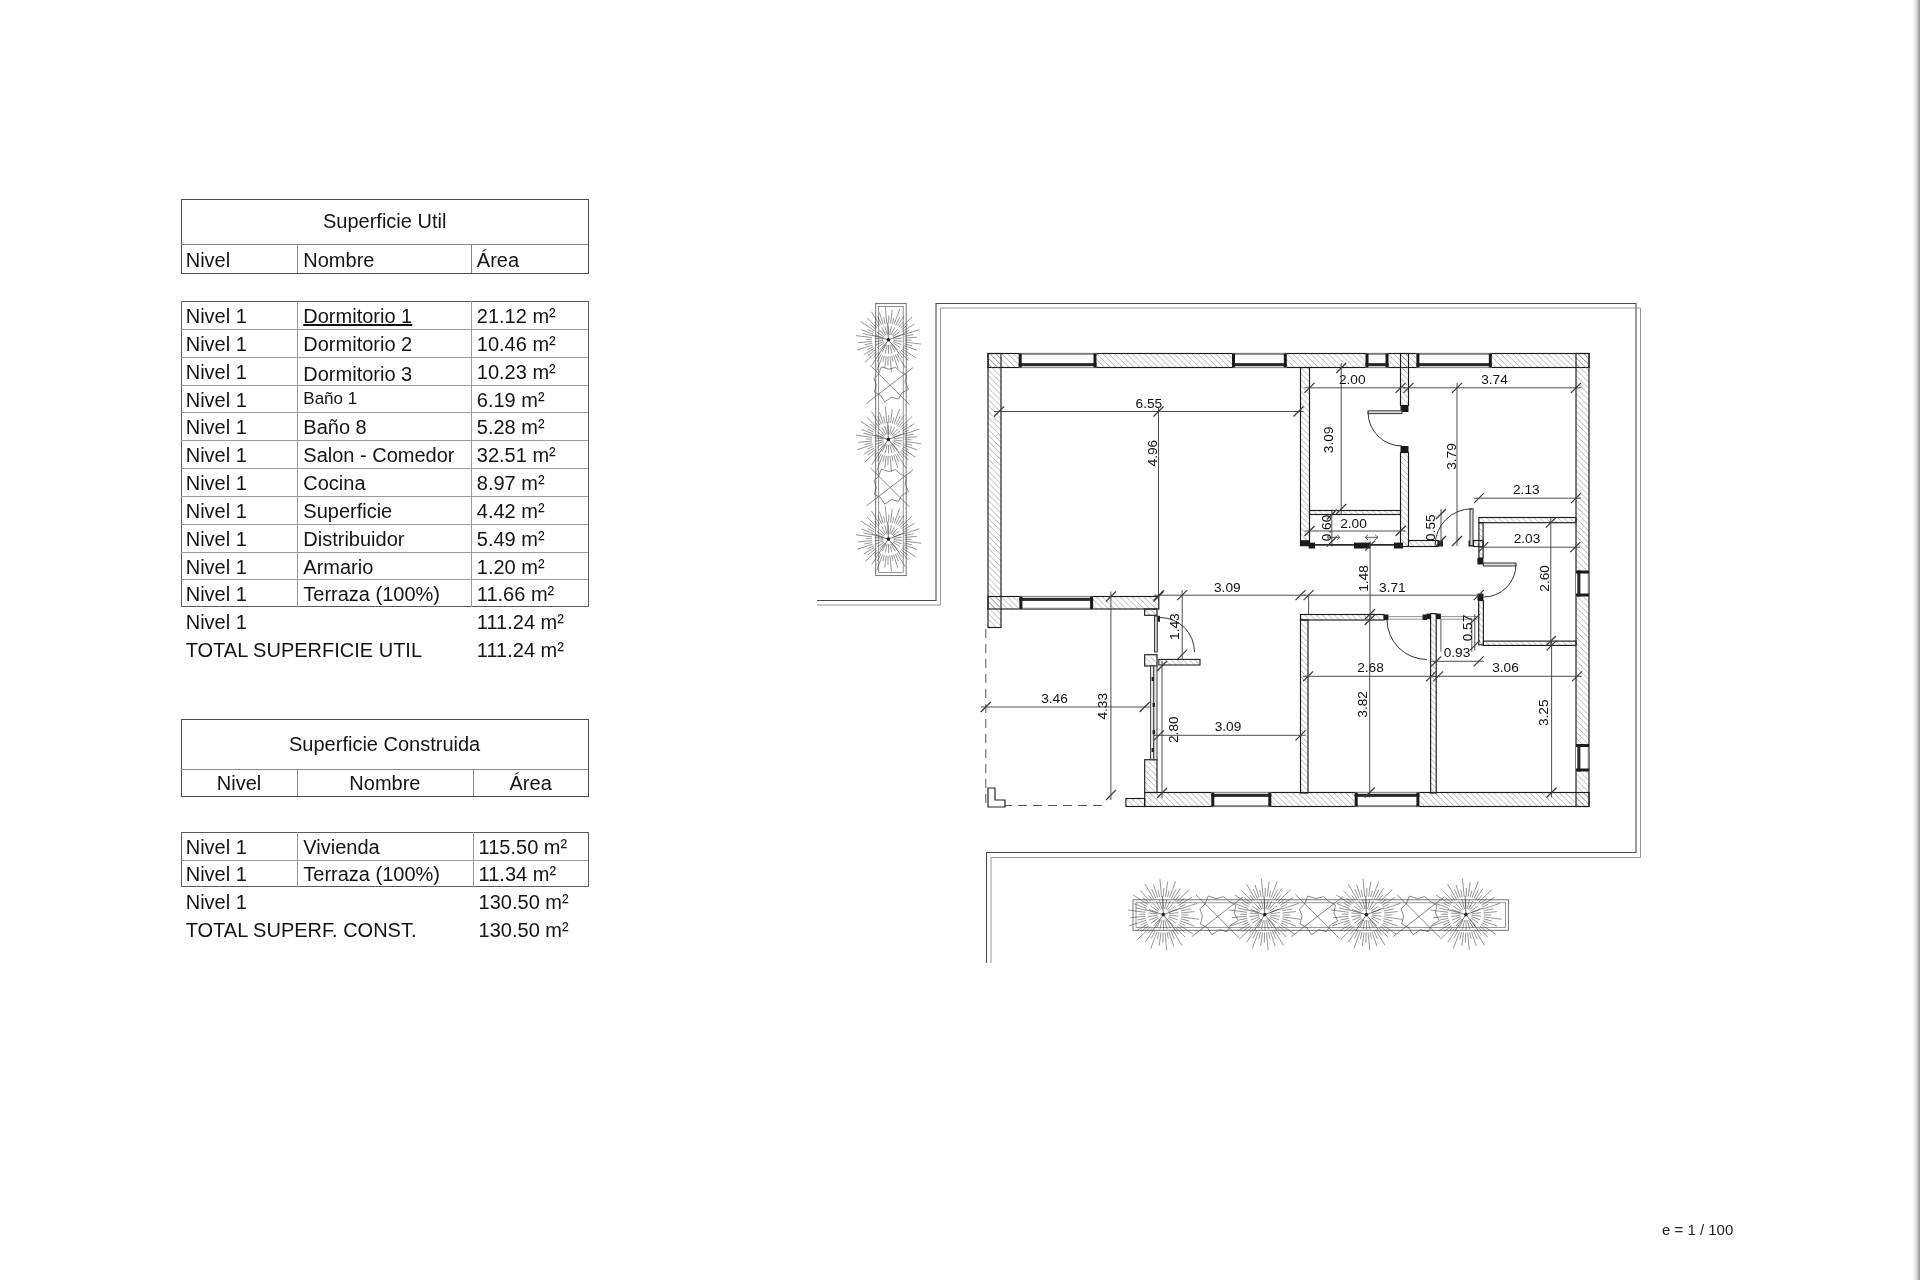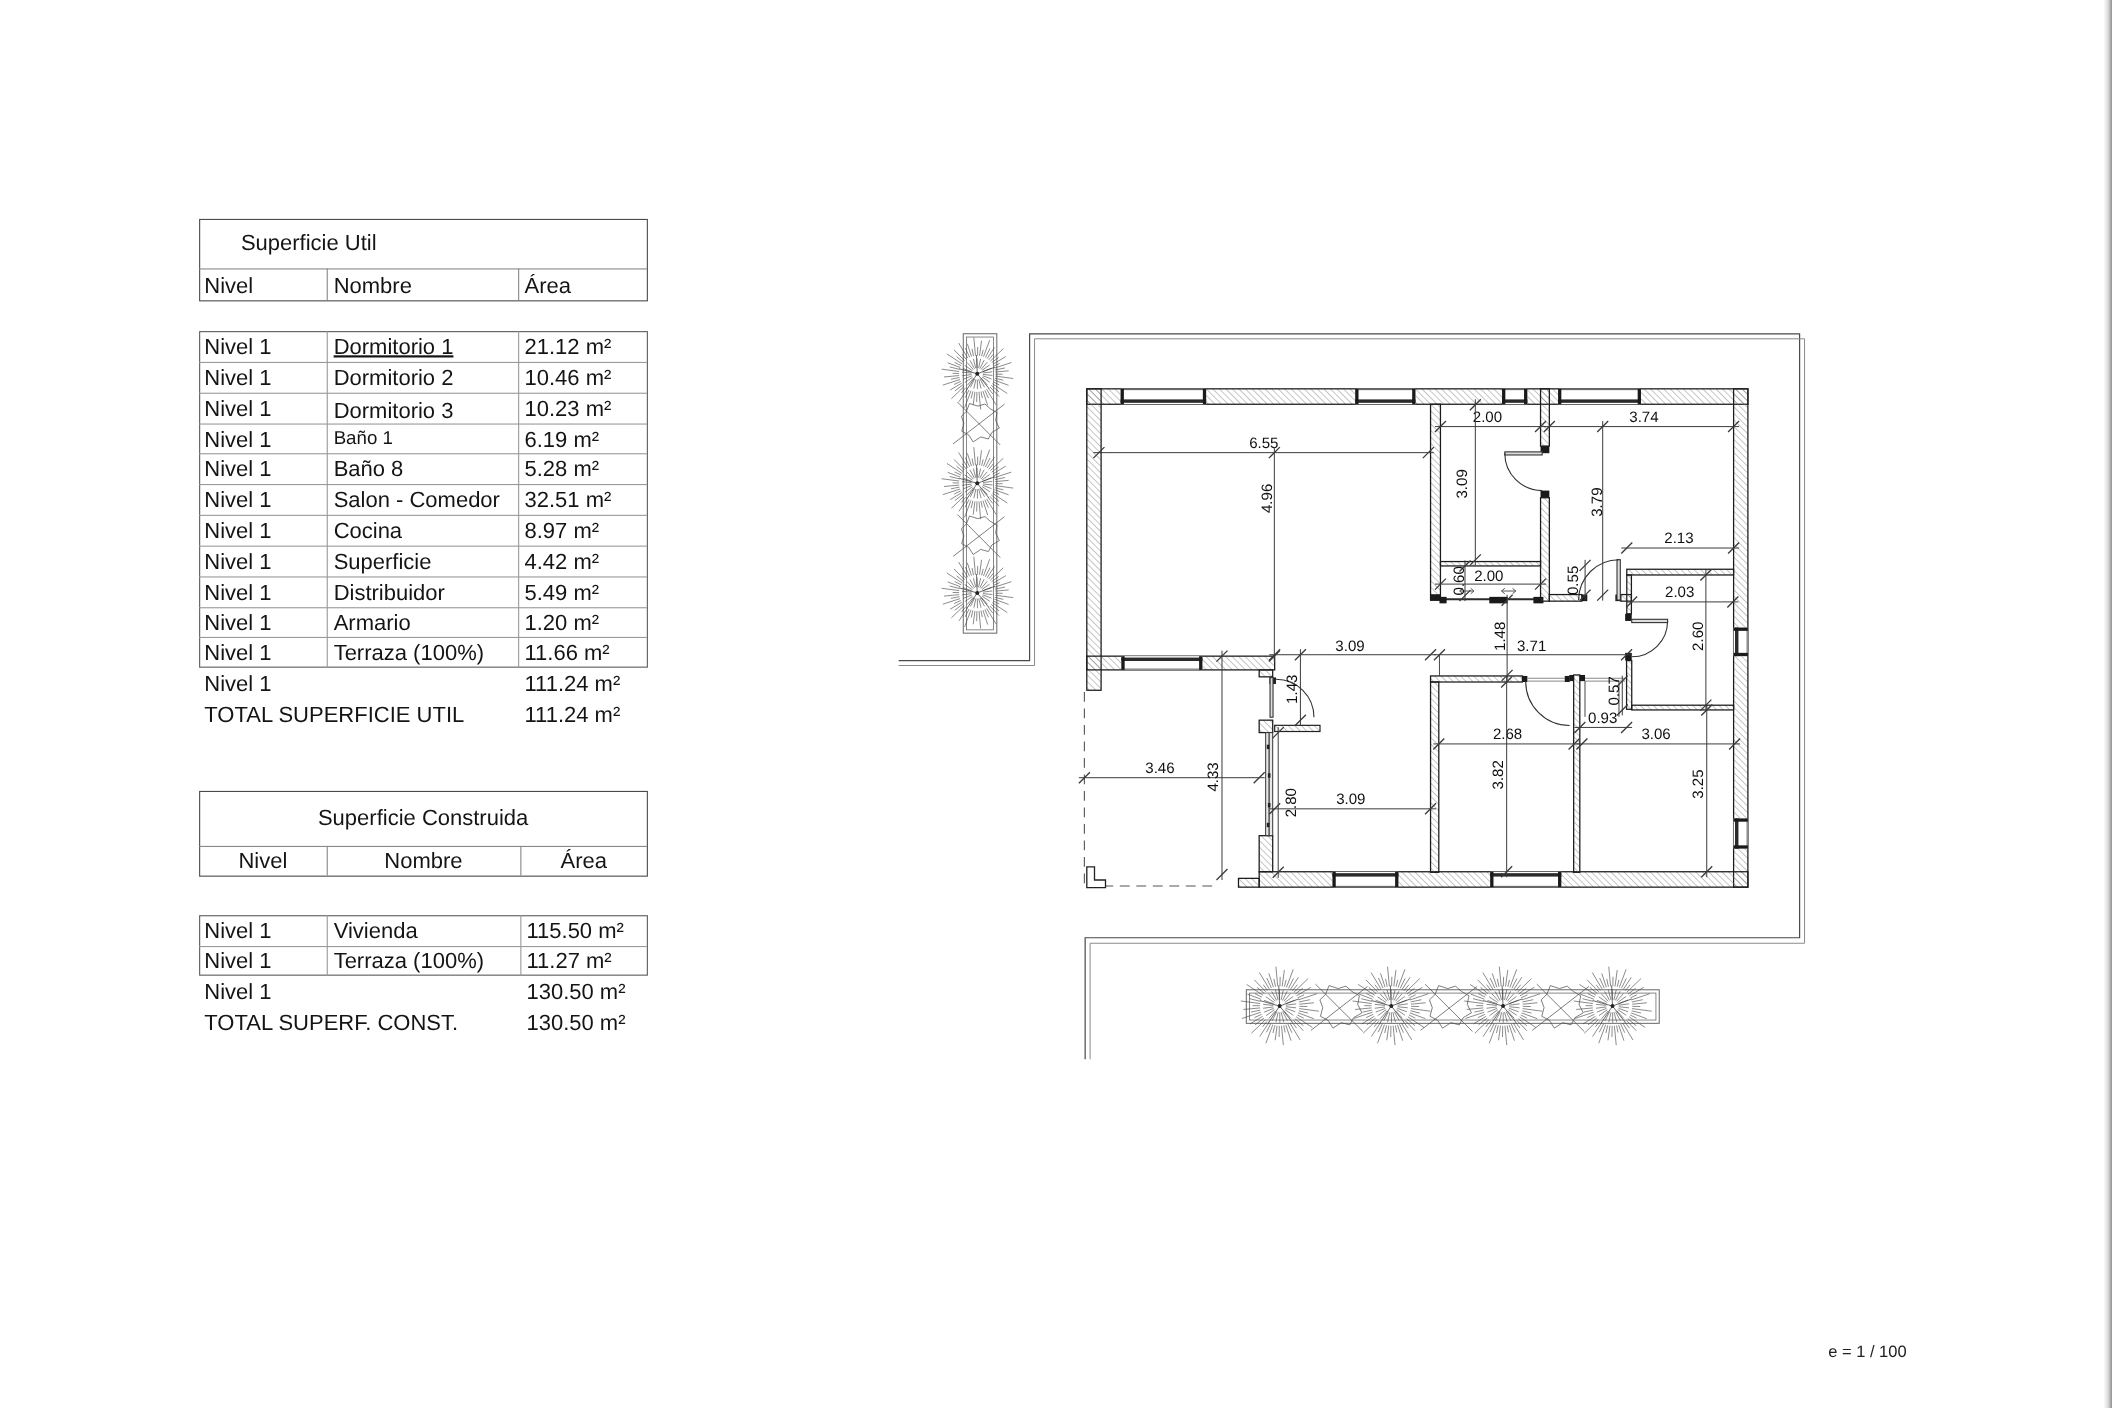--- a/index.html
+++ b/index.html
@@ -5,21 +5,21 @@
   html,body { margin:0; padding:0; background:#fff; }
   body, div { font-family: "Liberation Sans", sans-serif; color:#141414; }
   #page { position:relative; width:1920px; height:1280px; overflow:hidden; background:#fff; }
 </style>
 </head>
 <body>
 <div id="page">
 
 <div style="position:absolute;left:181px;top:198.5px;width:406px;height:73px;border:1.3px solid #4a4a4a;"></div>
 <div style="position:absolute;left:181px;top:243.5px;width:407.3px;height:0;border-top:1.1px solid #888;"></div>
-<div style="position:absolute;left:181px;top:209.9px;width:407.3px;font-size:20px;padding-left:38px;">Superficie Util</div>
+<div style="position:absolute;left:181px;top:209.9px;width:407.3px;text-align:center;font-size:20px;">Superficie Util</div>
 <div style="position:absolute;left:297px;top:243.5px;width:0;height:29.5px;border-left:1.1px solid #888;"></div>
 <div style="position:absolute;left:471px;top:243.5px;width:0;height:29.5px;border-left:1.1px solid #888;"></div>
 <div style="position:absolute;left:185.7px;top:248.7px;font-size:20px;">Nivel</div>
 <div style="position:absolute;left:303.3px;top:248.7px;font-size:20px;">Nombre</div>
 <div style="position:absolute;left:476.8px;top:248.7px;font-size:20px;">Área</div>
 
 <div style="position:absolute;left:181px;top:301.0px;width:406px;height:304.1px;border:1.2px solid #5a5a5a;"></div>
 <div style="position:absolute;left:181px;top:328.8px;width:407.3px;height:0;border-top:1px solid #9a9a9a;"></div>
 <div style="position:absolute;left:181px;top:356.7px;width:407.3px;height:0;border-top:1px solid #9a9a9a;"></div>
 <div style="position:absolute;left:181px;top:384.5px;width:407.3px;height:0;border-top:1px solid #9a9a9a;"></div>
@@ -96,21 +96,21 @@
 <div style="position:absolute;left:181px;top:859.5px;width:407.3px;height:0;border-top:1px solid #9a9a9a;"></div>
 <div style="position:absolute;left:297px;top:832.1px;width:0;height:54.8px;border-left:1px solid #9a9a9a;"></div>
 <div style="position:absolute;left:472.8px;top:832.1px;width:0;height:54.8px;border-left:1px solid #9a9a9a;"></div>
 
 <div style="position:absolute;left:185.7px;top:836.0px;font-size:20px;">Nivel 1</div>
 <div style="position:absolute;left:303.3px;top:836.0px;font-size:20px;text-align:right;">Vivienda</div>
 <div style="position:absolute;left:478.6px;top:836.0px;font-size:20px;">115.50 m²</div>
 
 <div style="position:absolute;left:185.7px;top:863.4px;font-size:20px;">Nivel 1</div>
 <div style="position:absolute;left:303.3px;top:863.4px;font-size:20px;">Terraza (100%)</div>
-<div style="position:absolute;left:478.6px;top:863.4px;font-size:20px;">11.27 m²</div>
+<div style="position:absolute;left:478.6px;top:863.4px;font-size:20px;">11.34 m²</div>
 
 <div style="position:absolute;left:185.7px;top:890.8px;font-size:20px;">Nivel 1</div>
 <div style="position:absolute;left:478.6px;top:890.8px;font-size:20px;">130.50 m²</div>
 
 <div style="position:absolute;left:185.7px;top:918.7px;font-size:20px;">TOTAL SUPERF. CONST.</div>
 <div style="position:absolute;left:478.6px;top:918.7px;font-size:20px;">130.50 m²</div>
 
 <svg width="1920" height="1280" viewBox="0 0 1920 1280" style="position:absolute;left:0;top:0;">
 <defs>
         <pattern id="hatch" patternUnits="userSpaceOnUse" width="4.2" height="4.2" patternTransform="rotate(-45)">

